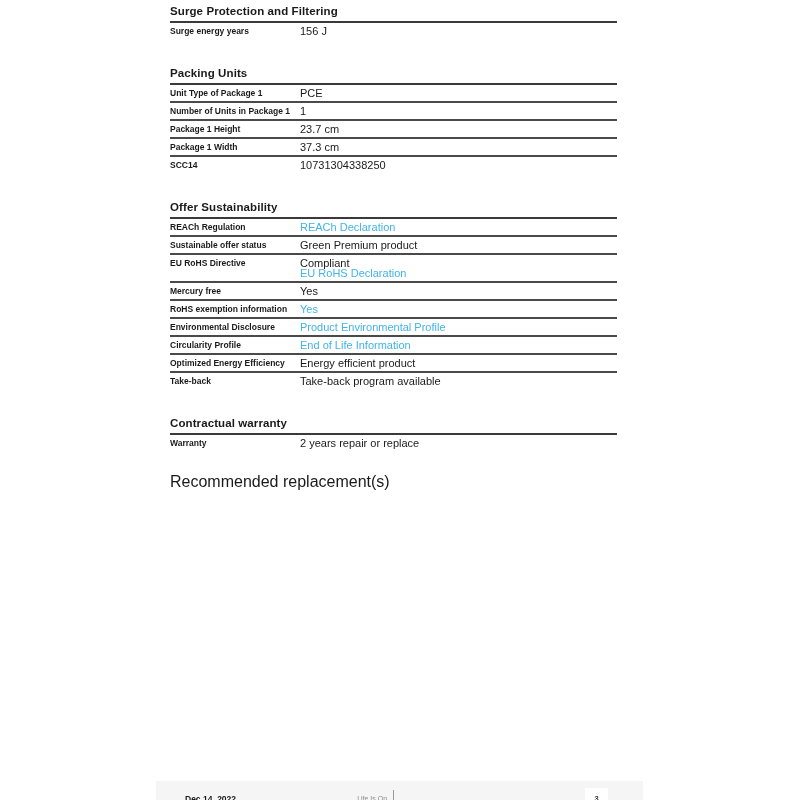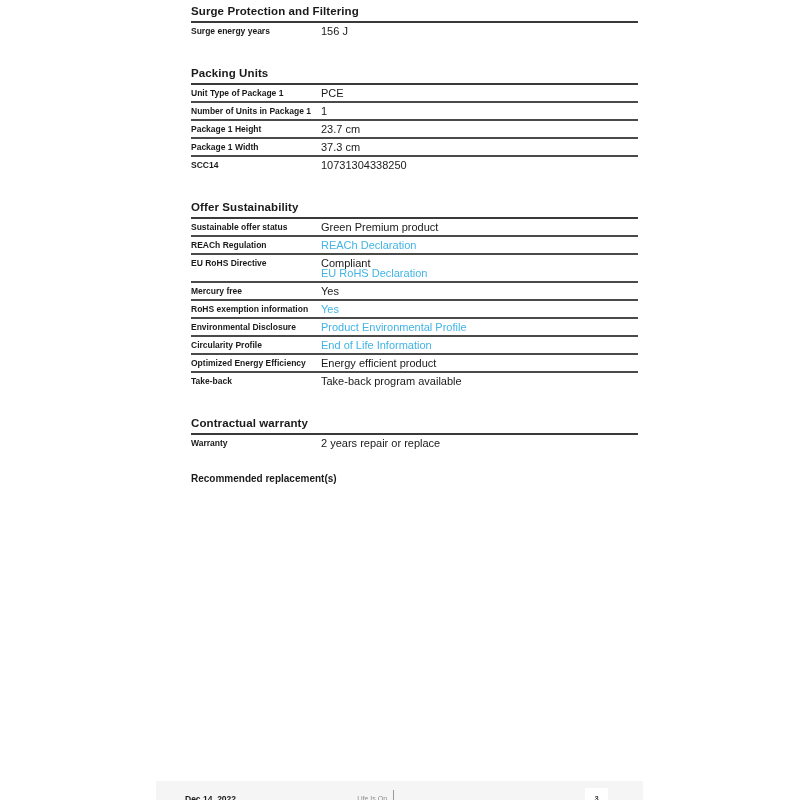--- a/index.html
+++ b/index.html
@@ -2,36 +2,36 @@
 <html><head>
 <meta charset="utf-8">
 <style>
   * { box-sizing: border-box; margin: 0; padding: 0; }
   body { margin: 0; background: #ffffff; }
   .page {
     position: relative; width: 800px; height: 800px;
     background: #ffffff; overflow: hidden;
     font-family: "Liberation Sans", sans-serif; color: #1a1a1a;
   }
-  .content { position: absolute; left: 191px; top: 5px; width: 447px; }
+  .content { position: absolute; left: 170px; top: 5px; width: 447px; }
   .section { margin-top: 28px; }
   .section:first-child { margin-top: 0; }
   .section-title {
     font-size: 11.5px; font-weight: bold; line-height: 13px;
     padding-bottom: 3px; border-bottom: 2px solid #3a3a3a; letter-spacing: 0.1px;
   }
   .rows { width: 100%; }
   .row { display: flex; padding: 4px 0 3px; border-bottom: 2px solid #4a4a4a; }
   .row:last-child { border-bottom: none; }
   .row-label { flex: none; width: 130px; font-weight: bold; font-size: 8.5px; line-height: 9px; }
   .row-values { display: flex; flex-direction: column; }
   .row-value { font-size: 11px; line-height: 9px; }
   .row-values .row-value + .row-value { margin-top: 1px; }
   .link { color: #42b4e6; cursor: pointer; }
-  .trailing-heading { margin-top: 22px; font-size: 10px; font-weight: bold; }
+  .trailing-heading { margin-top: 22px; font-size: 16px; font-weight: normal; }
   .footer {
     position: absolute; left: 156px; top: 781px; width: 487px; height: 35px;
     background: #f5f5f6; display: flex; align-items: center;
   }
   .footer-date { position: absolute; left: 29px; font-size: 8.5px; font-weight: bold; color: #1a1a1a; }
   .footer-brand { margin: 0 auto; display: flex; align-items: center; }
   .tagline { font-size: 7px; color: #8c8c8c; margin-right: 6px; white-space: nowrap; }
   .brand-sep { width: 1px; height: 17px; background: #9a9a9a; margin-right: 6px; }
   .apc { display: flex; flex-direction: column; align-items: flex-start; margin-top: 46px; }
   .apc-text {
@@ -96,29 +96,29 @@
               <div class="row-value">10731304338250</div>
             </div>
         </div>
       </div>
     </div>
 
     <div class="section">
       <div class="section-title">Offer Sustainability</div>
       <div class="rows">
         <div class="row">
+          <div class="row-label">REACh Regulation</div>
+          <div class="row-values">
+              <div class="row-value link">REACh Declaration</div>
+            </div>
+        </div>
+        <div class="row">
           <div class="row-label">Sustainable offer status</div>
           <div class="row-values">
               <div class="row-value">Green Premium product</div>
-            </div>
-        </div>
-        <div class="row">
-          <div class="row-label">REACh Regulation</div>
-          <div class="row-values">
-              <div class="row-value link">REACh Declaration</div>
             </div>
         </div>
         <div class="row">
           <div class="row-label">EU RoHS Directive</div>
           <div class="row-values">
             <div class="row-value">Compliant</div>
             <div class="row-value link">EU RoHS Declaration</div>
           </div>
         </div>
         <div class="row">

